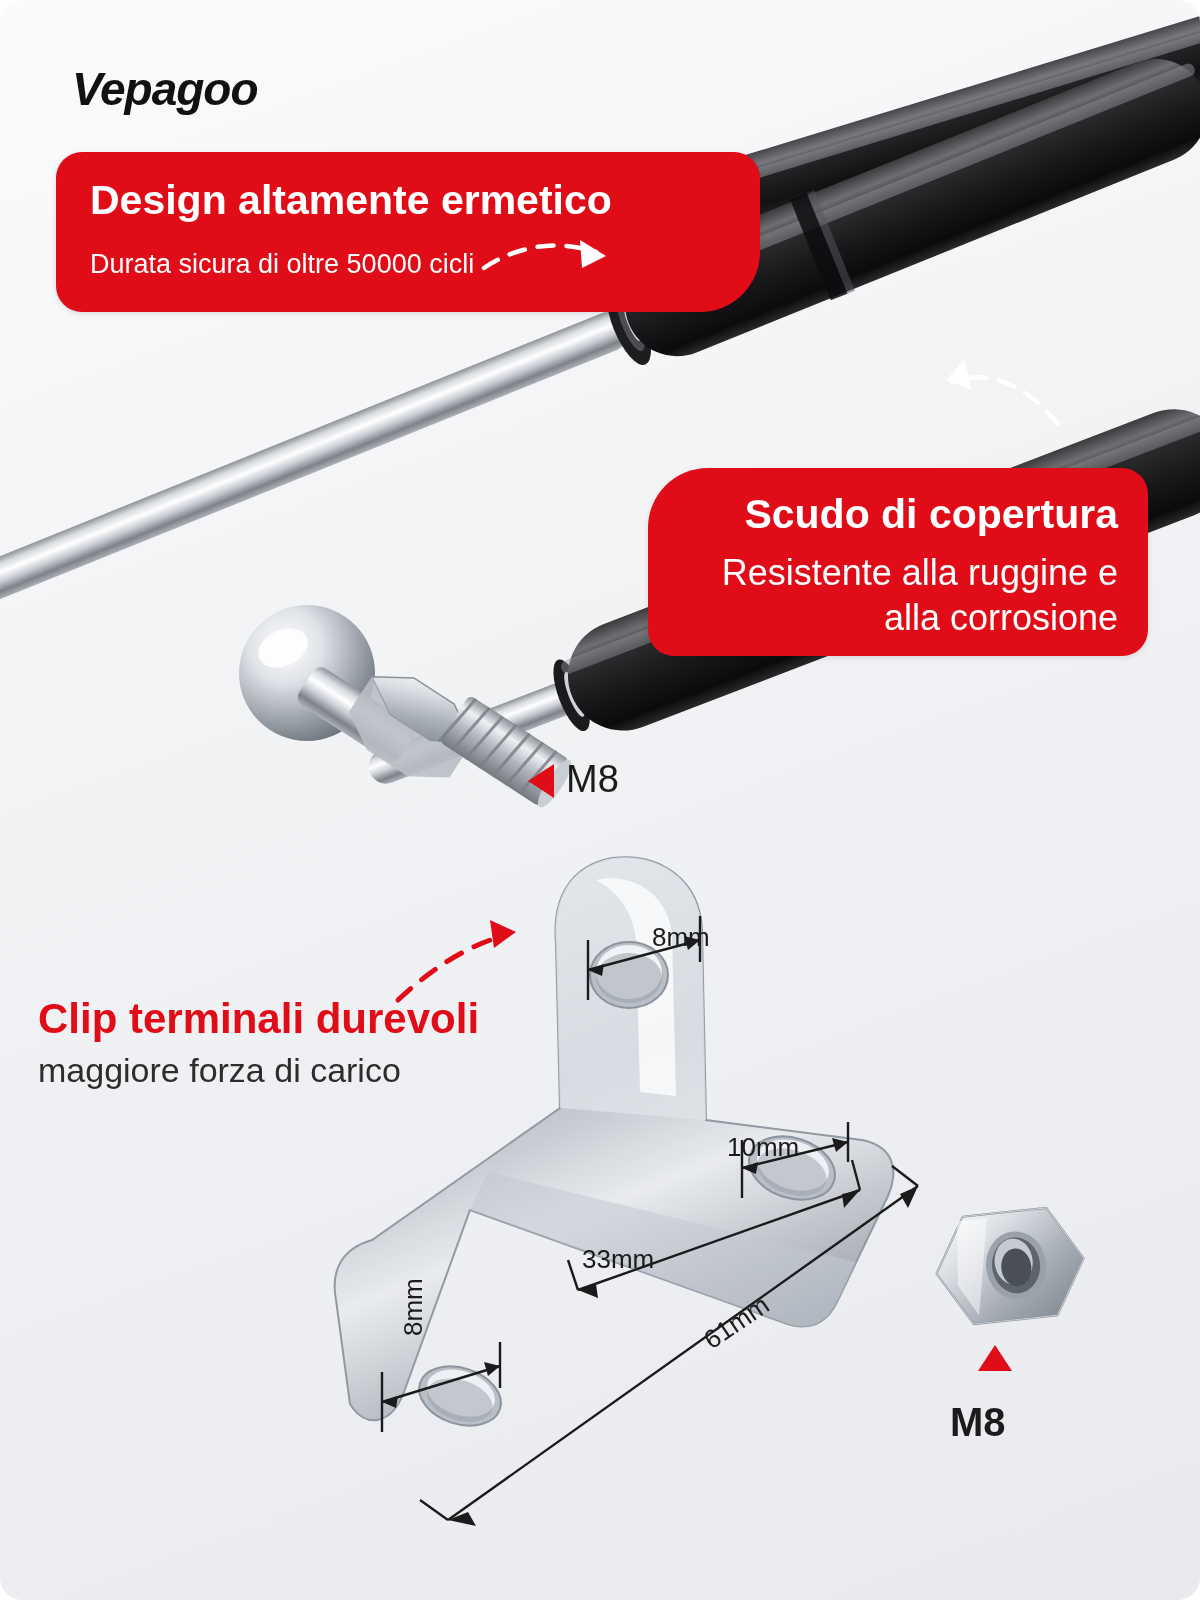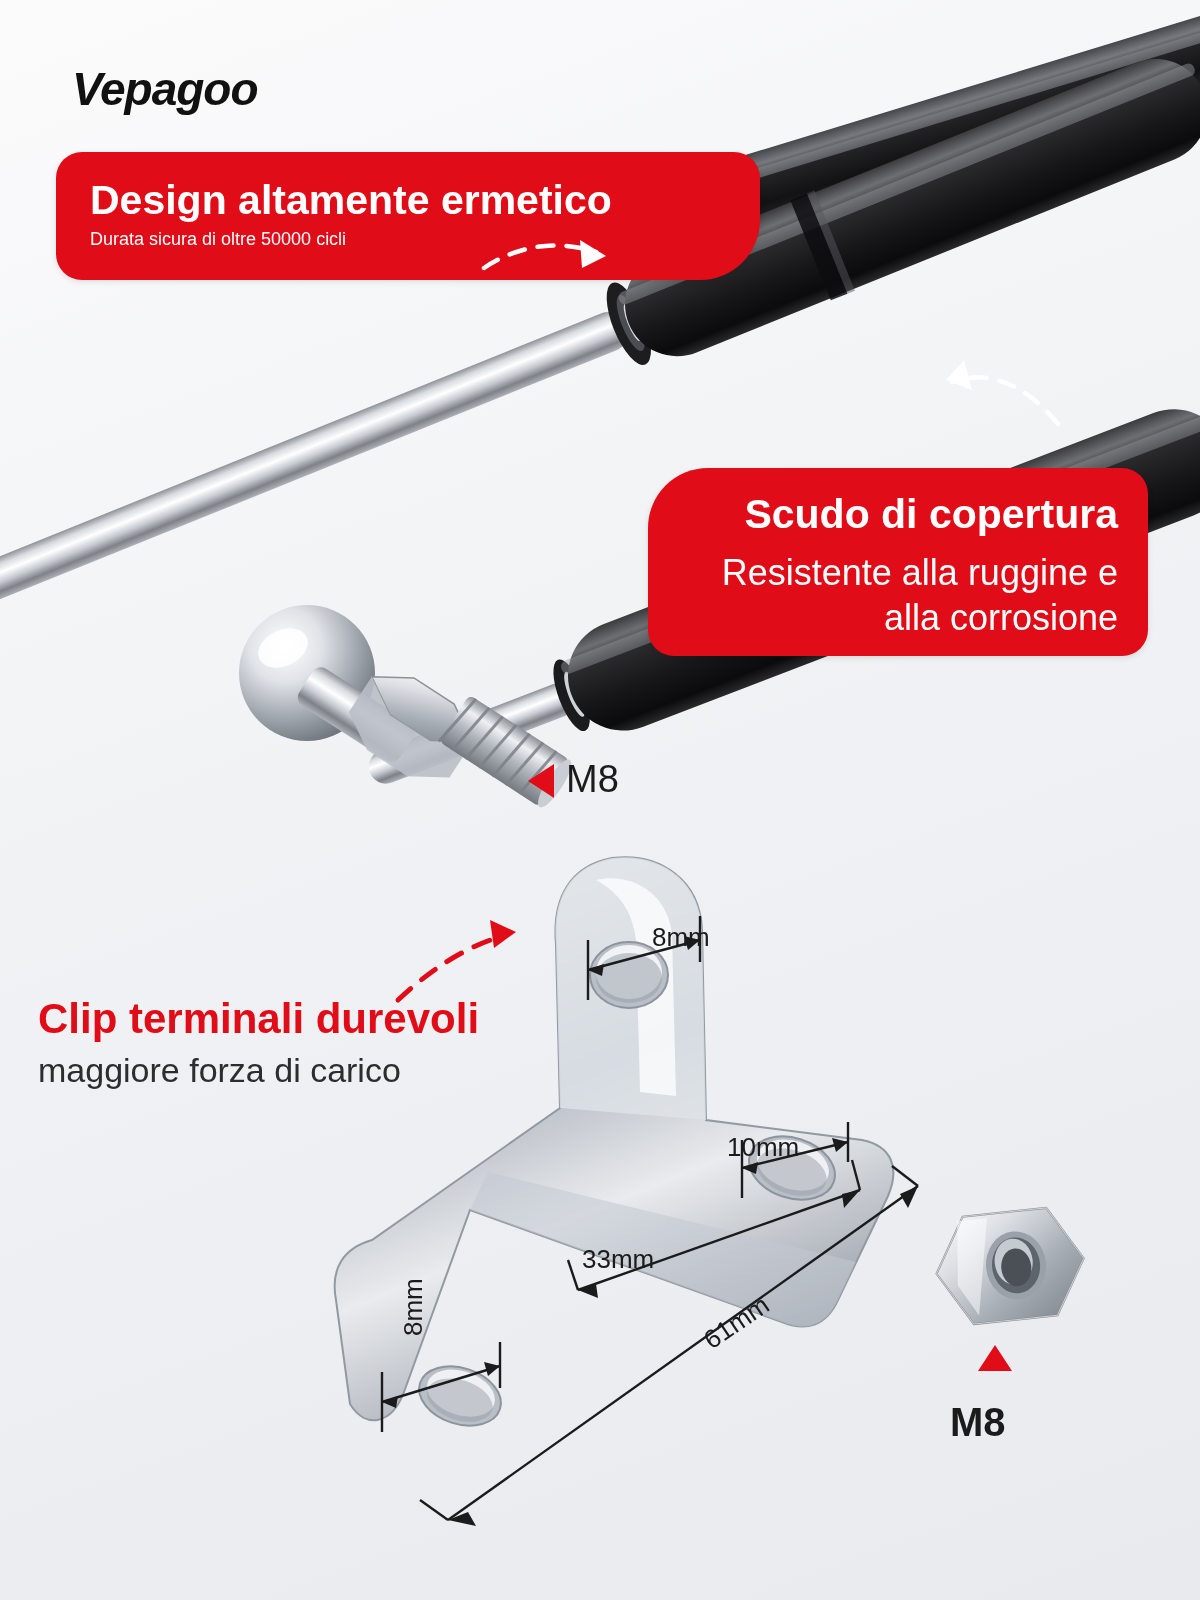--- a/index.html
+++ b/index.html
@@ -9,20 +9,21 @@
   }
   body {
     font-family: "Liberation Sans", sans-serif;
   }
   #page {
     position: relative;
     width: 1200px;
     height: 1600px;
     overflow: hidden;
     background: linear-gradient(160deg, #fbfbfc 0%, #f1f2f4 45%, #e9eaee 100%);
+    border-radius: 22px;
   }
 
   
   #brand {
     position: absolute;
     left: 72px;
     top: 62px;
     font-size: 46px;
     font-weight: bold;
     font-style: italic;
@@ -52,21 +53,21 @@
     left: 56px;
     top: 152px;
     width: 704px;
     padding: 26px 17px 30px 34px;
     border-radius: 26px 26px 26px 26px;
     border-top-right-radius: 26px;
     border-bottom-right-radius: 60px;
     box-sizing: border-box;
   }
   #callout-seal .title { font-size: 41px; }
-  #callout-seal .sub { font-size: 18px; margin-top: 4px; }
+  #callout-seal .sub { font-size: 27px; margin-top: 24px; }
 
   #callout-shield {
     left: 648px;
     top: 468px;
     width: 500px;
     padding: 24px 30px 16px 30px;
     border-radius: 26px;
     border-top-left-radius: 60px;
     border-bottom-left-radius: 26px;
     box-sizing: border-box;

